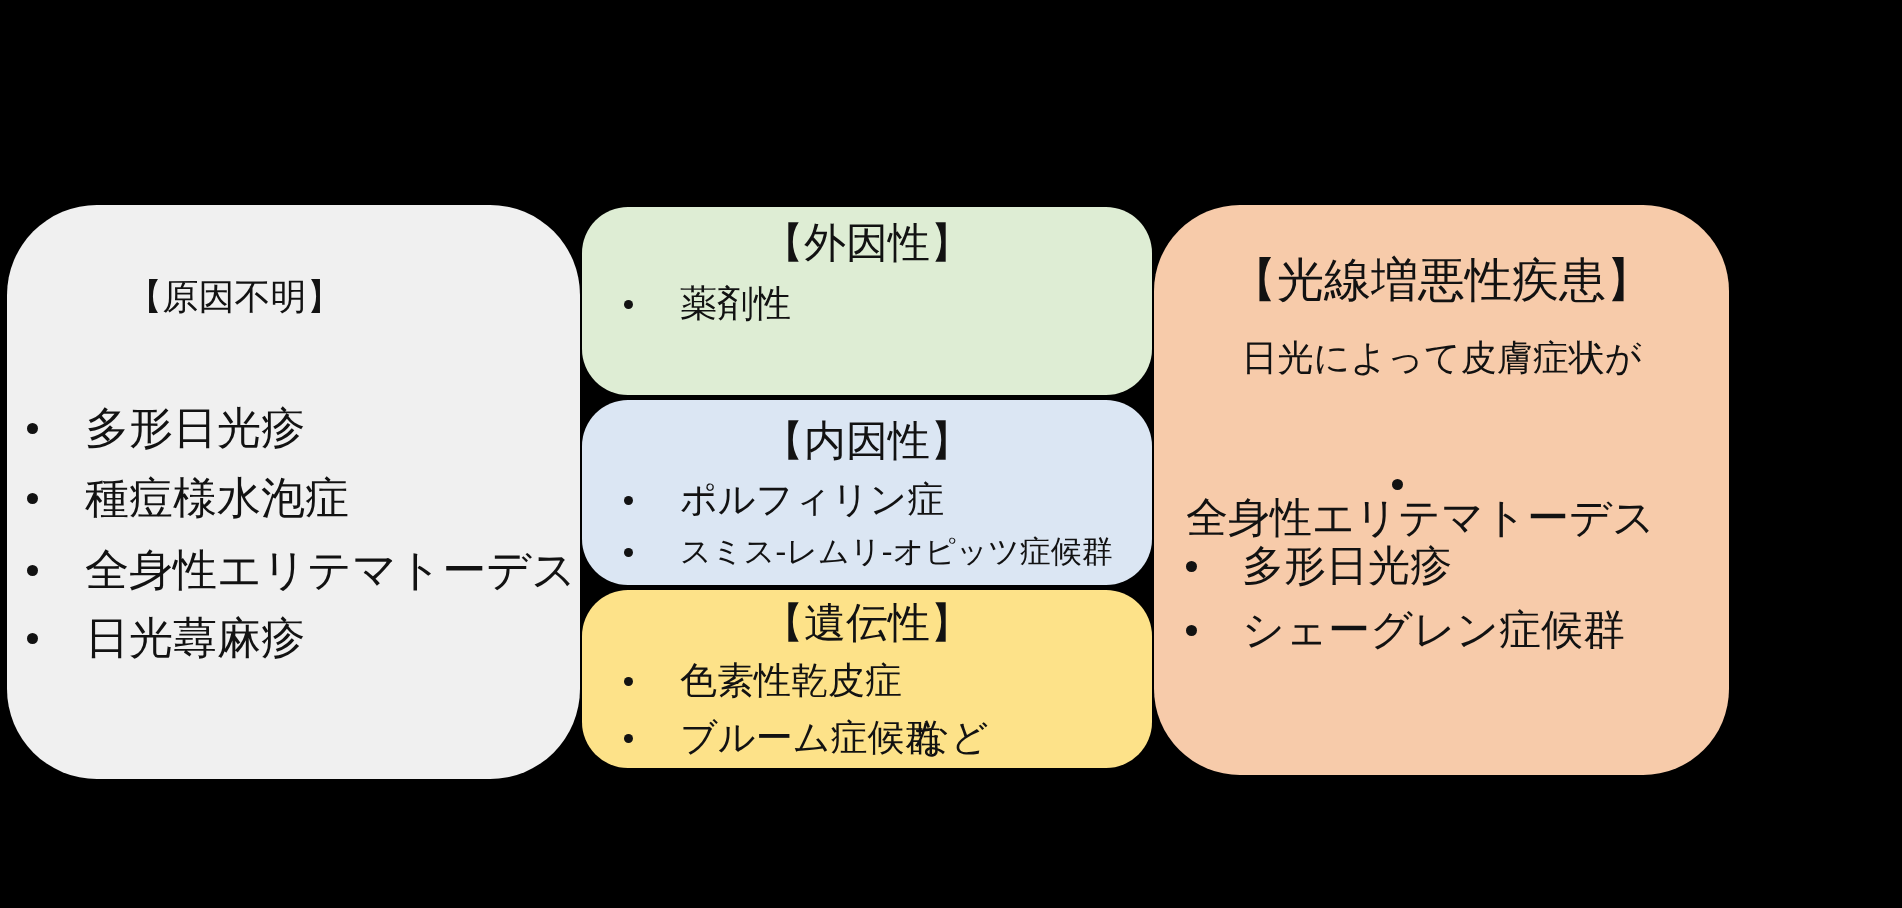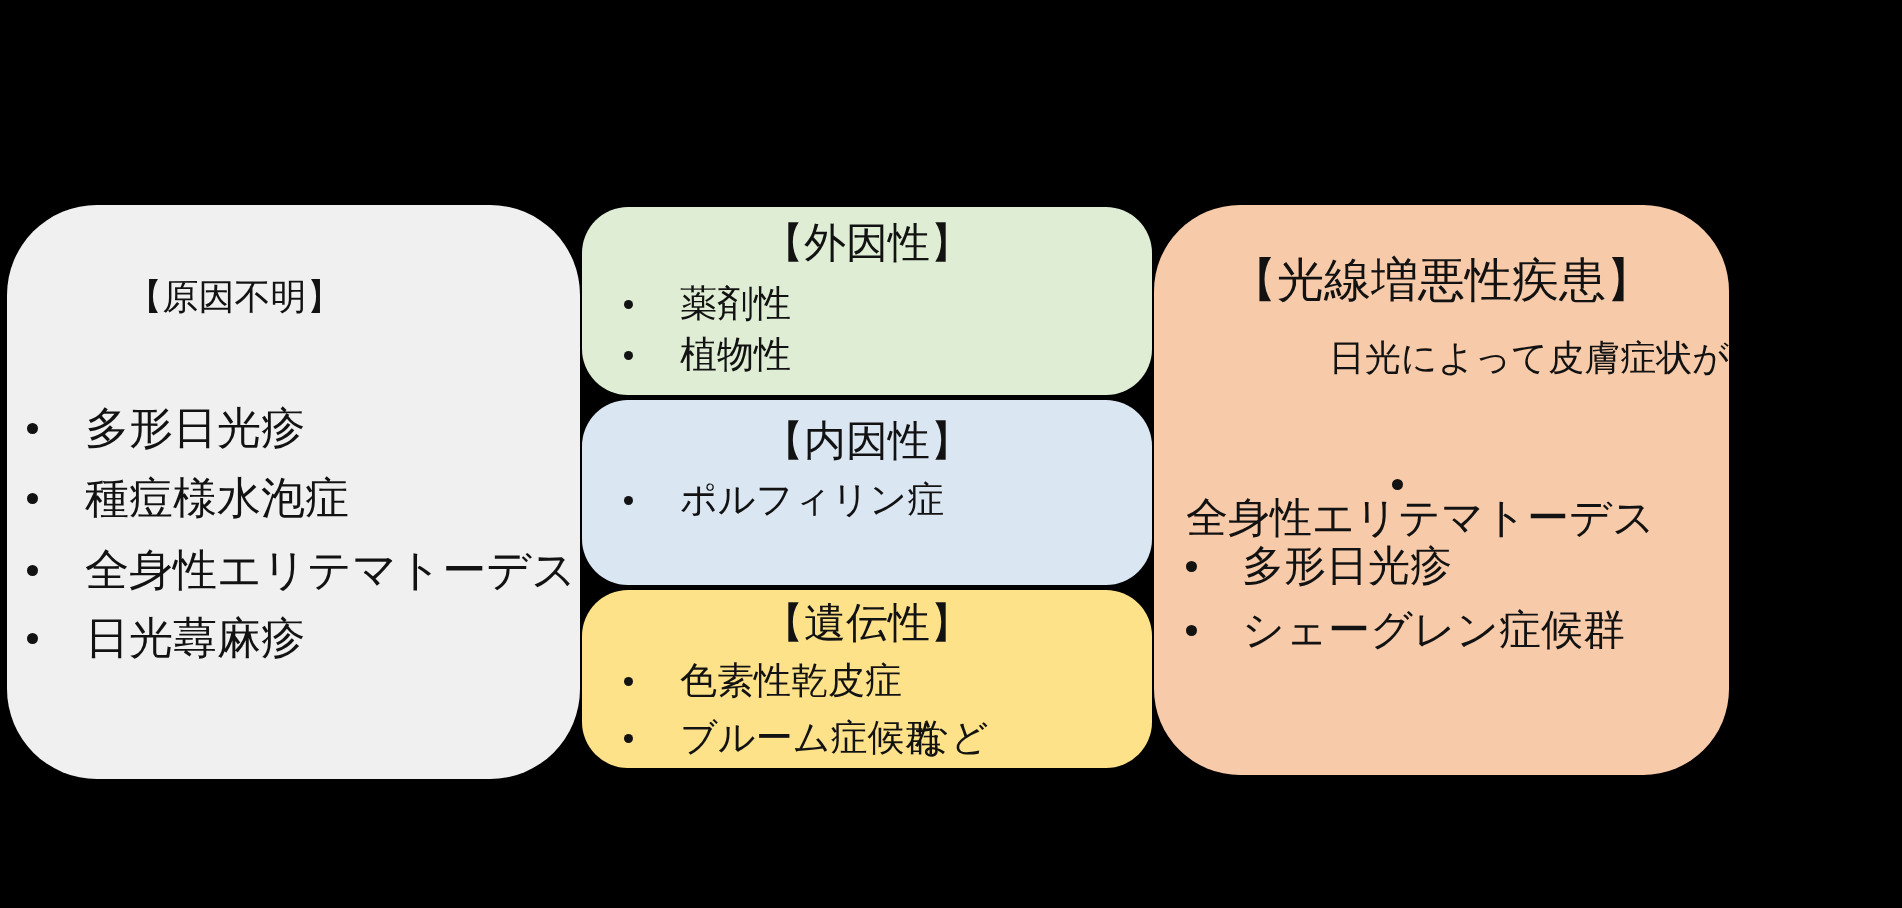--- a/index.html
+++ b/index.html
@@ -20,21 +20,21 @@
   .box-her     {left:582px; top:590px; width:570px; height:178px; border-radius:46px;}
   .box-photo   {left:1154px;top:205px; width:575px; height:570px; border-radius:86px;}
   
   .title{position:absolute;text-align:center;font-weight:400;line-height:1.08;white-space:nowrap;}
   .t-unknown{left:7px;   top:278px; width:455px; font-size:36px;}
   .t-exo    {left:582px; top:220px; width:570px; font-size:42px;}
   .t-endo   {left:582px; top:418px; width:570px; font-size:42px;}
   .t-her    {left:582px; top:600px; width:570px; font-size:42px;}
   .t-photo  {left:1154px;top:255px; width:575px; font-size:47px;}
   .sub{position:absolute;left:1154px;width:575px;text-align:center;white-space:nowrap;font-size:36px;}
-  .s1{top:334px;text-align:right;}
+  .s1{top:334px;}
   .s2{top:399px;}
   
   .row{position:absolute;display:flex;align-items:center;white-space:nowrap;}
   .dot{border-radius:50%;background:#121212;flex:none;}
   .g .dot{width:11px;height:11px;margin-right:47px;}
   .m .dot{width:9px; height:9px; margin-right:47px;}
   .p .dot{width:11px;height:11px;margin-right:45px;}
   .g{left:27px;height:56px;font-size:44px;}
   .u1{top:400px;} .u2{top:470px;text-align:center;} .u3{top:542px;} .u4{top:610px;}
   .m{left:624px;height:48px;font-size:37px;}
@@ -78,28 +78,28 @@
   </div>
   <div class="row g u4">
     <span class="dot"></span>
     <span>日光蕁麻疹</span>
   </div>
 
   <div class="row m e1">
     <span class="dot"></span>
     <span>薬剤性</span>
   </div>
-  <div class="row m e2">
-    <span class="dot"></span>
-    <span>植物性</span>
-  </div>
 
   <div class="row m n1">
     <span class="dot"></span>
     <span>ポルフィリン症</span>
+  </div>
+  <div class="row m n2">
+    <span class="dot"></span>
+    <span>スミス-レムリ-オピッツ症候群</span>
   </div>
 
   <div class="row m h1">
     <span class="dot"></span>
     <span>色素性乾皮症</span>
   </div>
   <div class="row m h2">
     <span class="dot"></span>
     <span>ブルーム症候群</span>
   </div>

